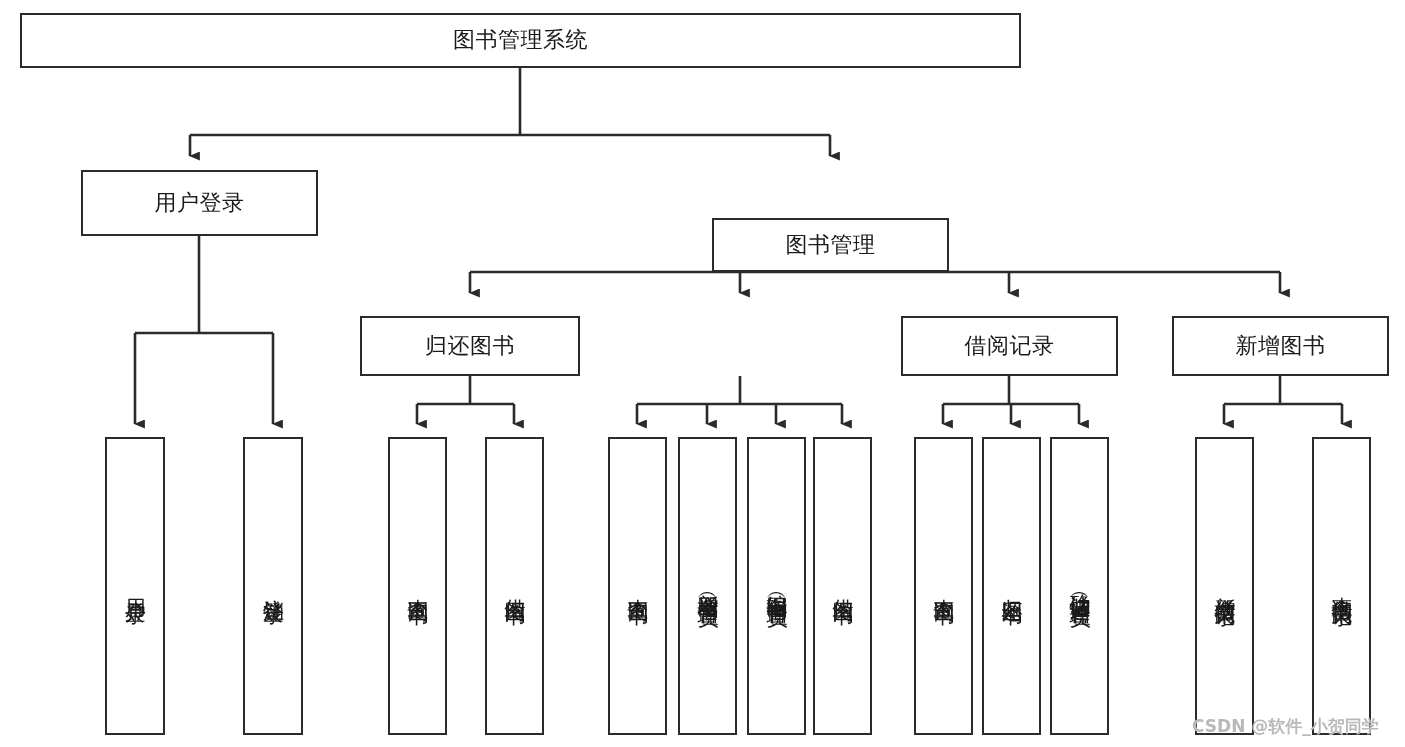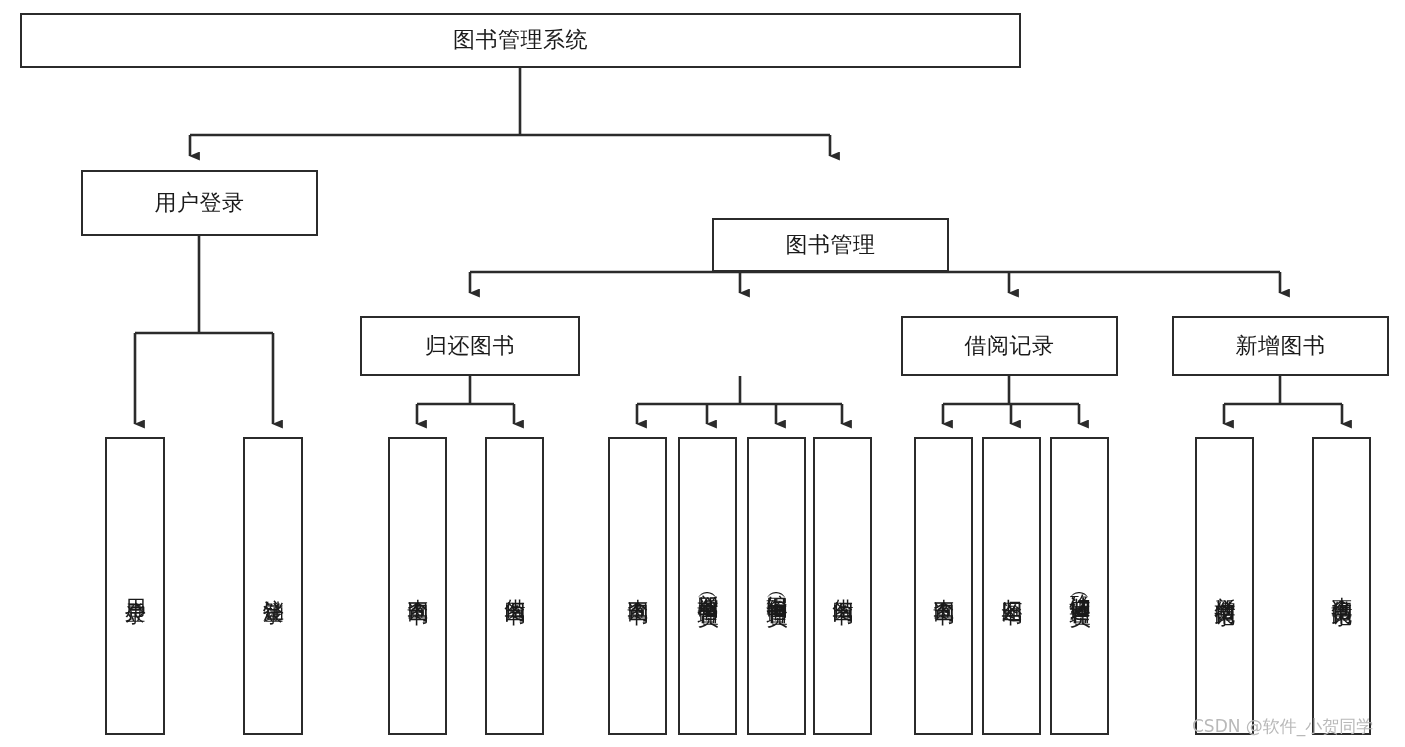--- a/index.html
+++ b/index.html
@@ -51,20 +51,21 @@
     letter-spacing: 2px;
     line-height: 1.0;
     white-space: nowrap;
   }
   .watermark {
     position: absolute;
     font-size: 17px;
     color: #b9b9b9;
     white-space: nowrap;
     pointer-events: none;
+    font-weight: bold;
   }
 </style>
 </head>
 <body>
 
 <div id="diagram-root">
 
   <svg class="connectors" viewBox="0 0 1405 747" xmlns="http://www.w3.org/2000/svg">
     <defs>
       <marker id="arrow" viewBox="0 0 10 12" refX="5" refY="11" markerWidth="9" markerHeight="11" orient="auto-start-reverse" markerUnits="userSpaceOnUse">

